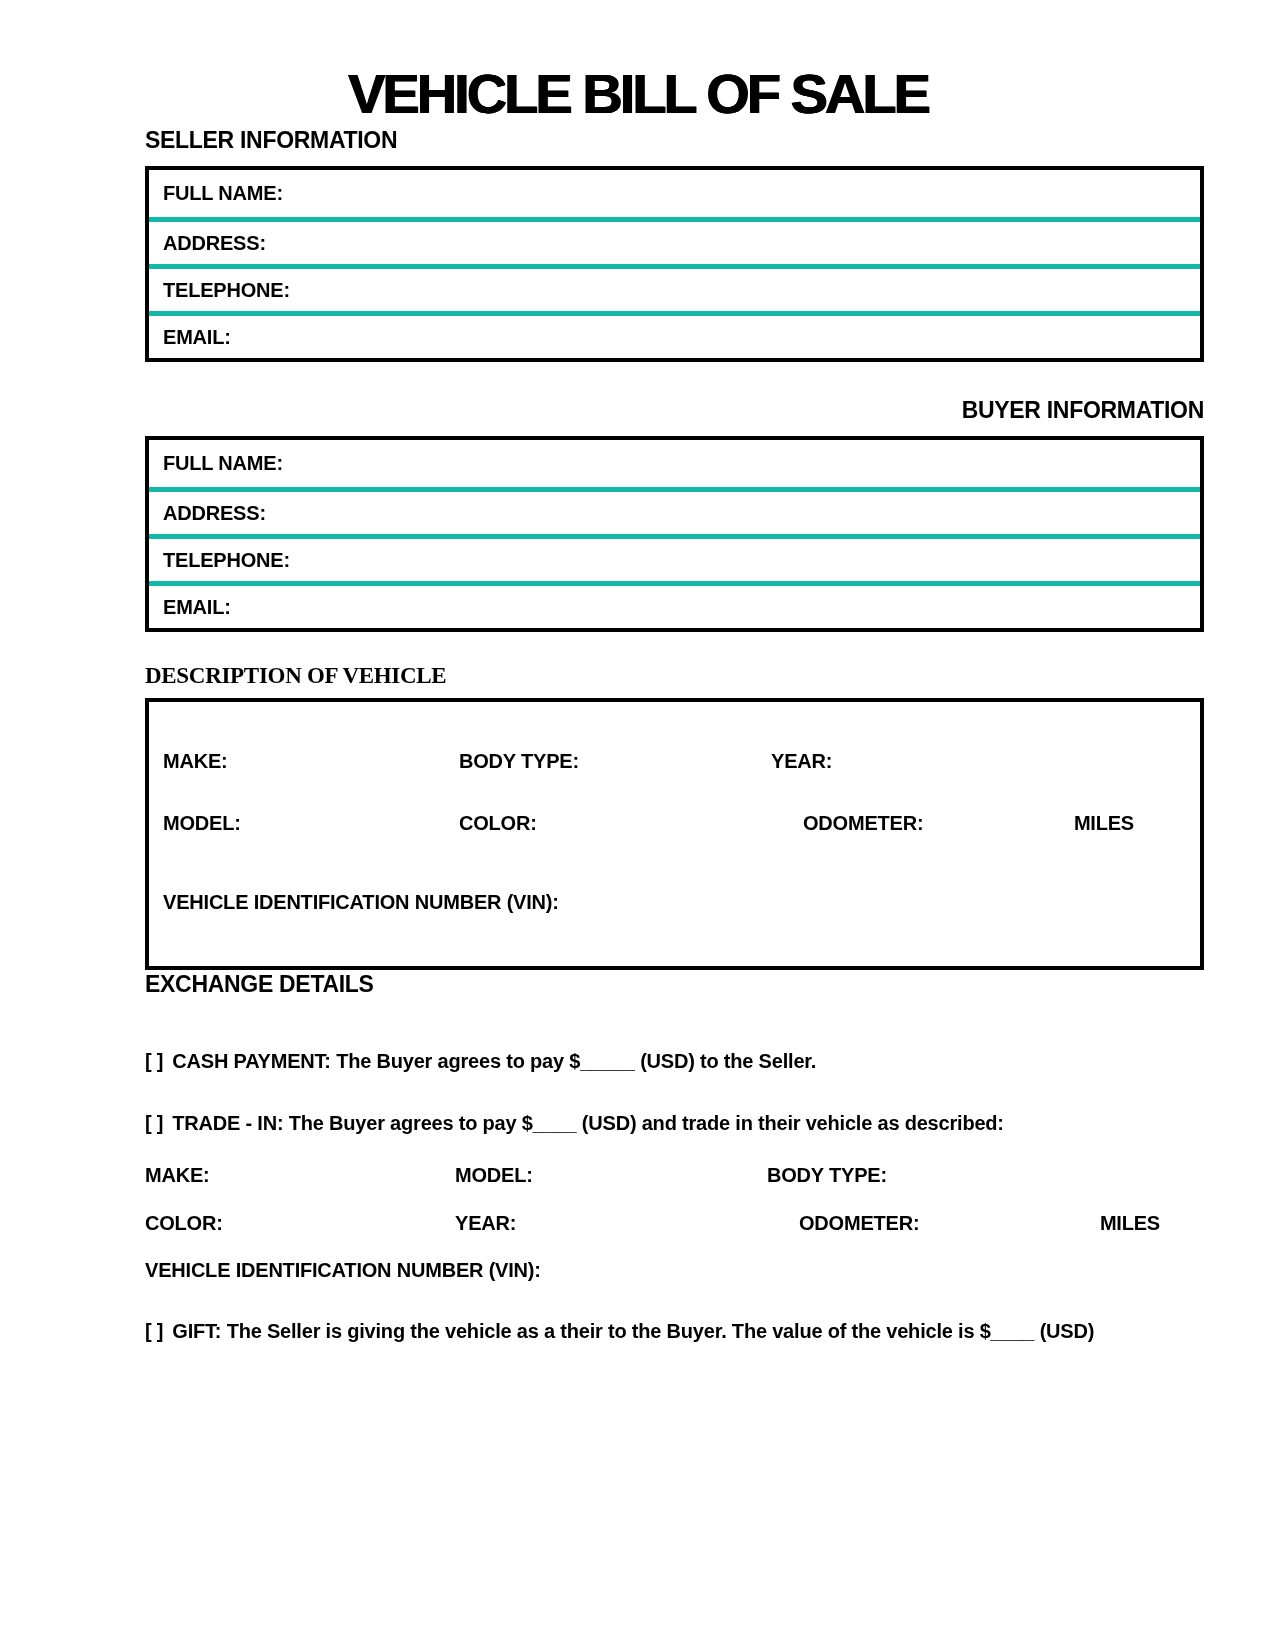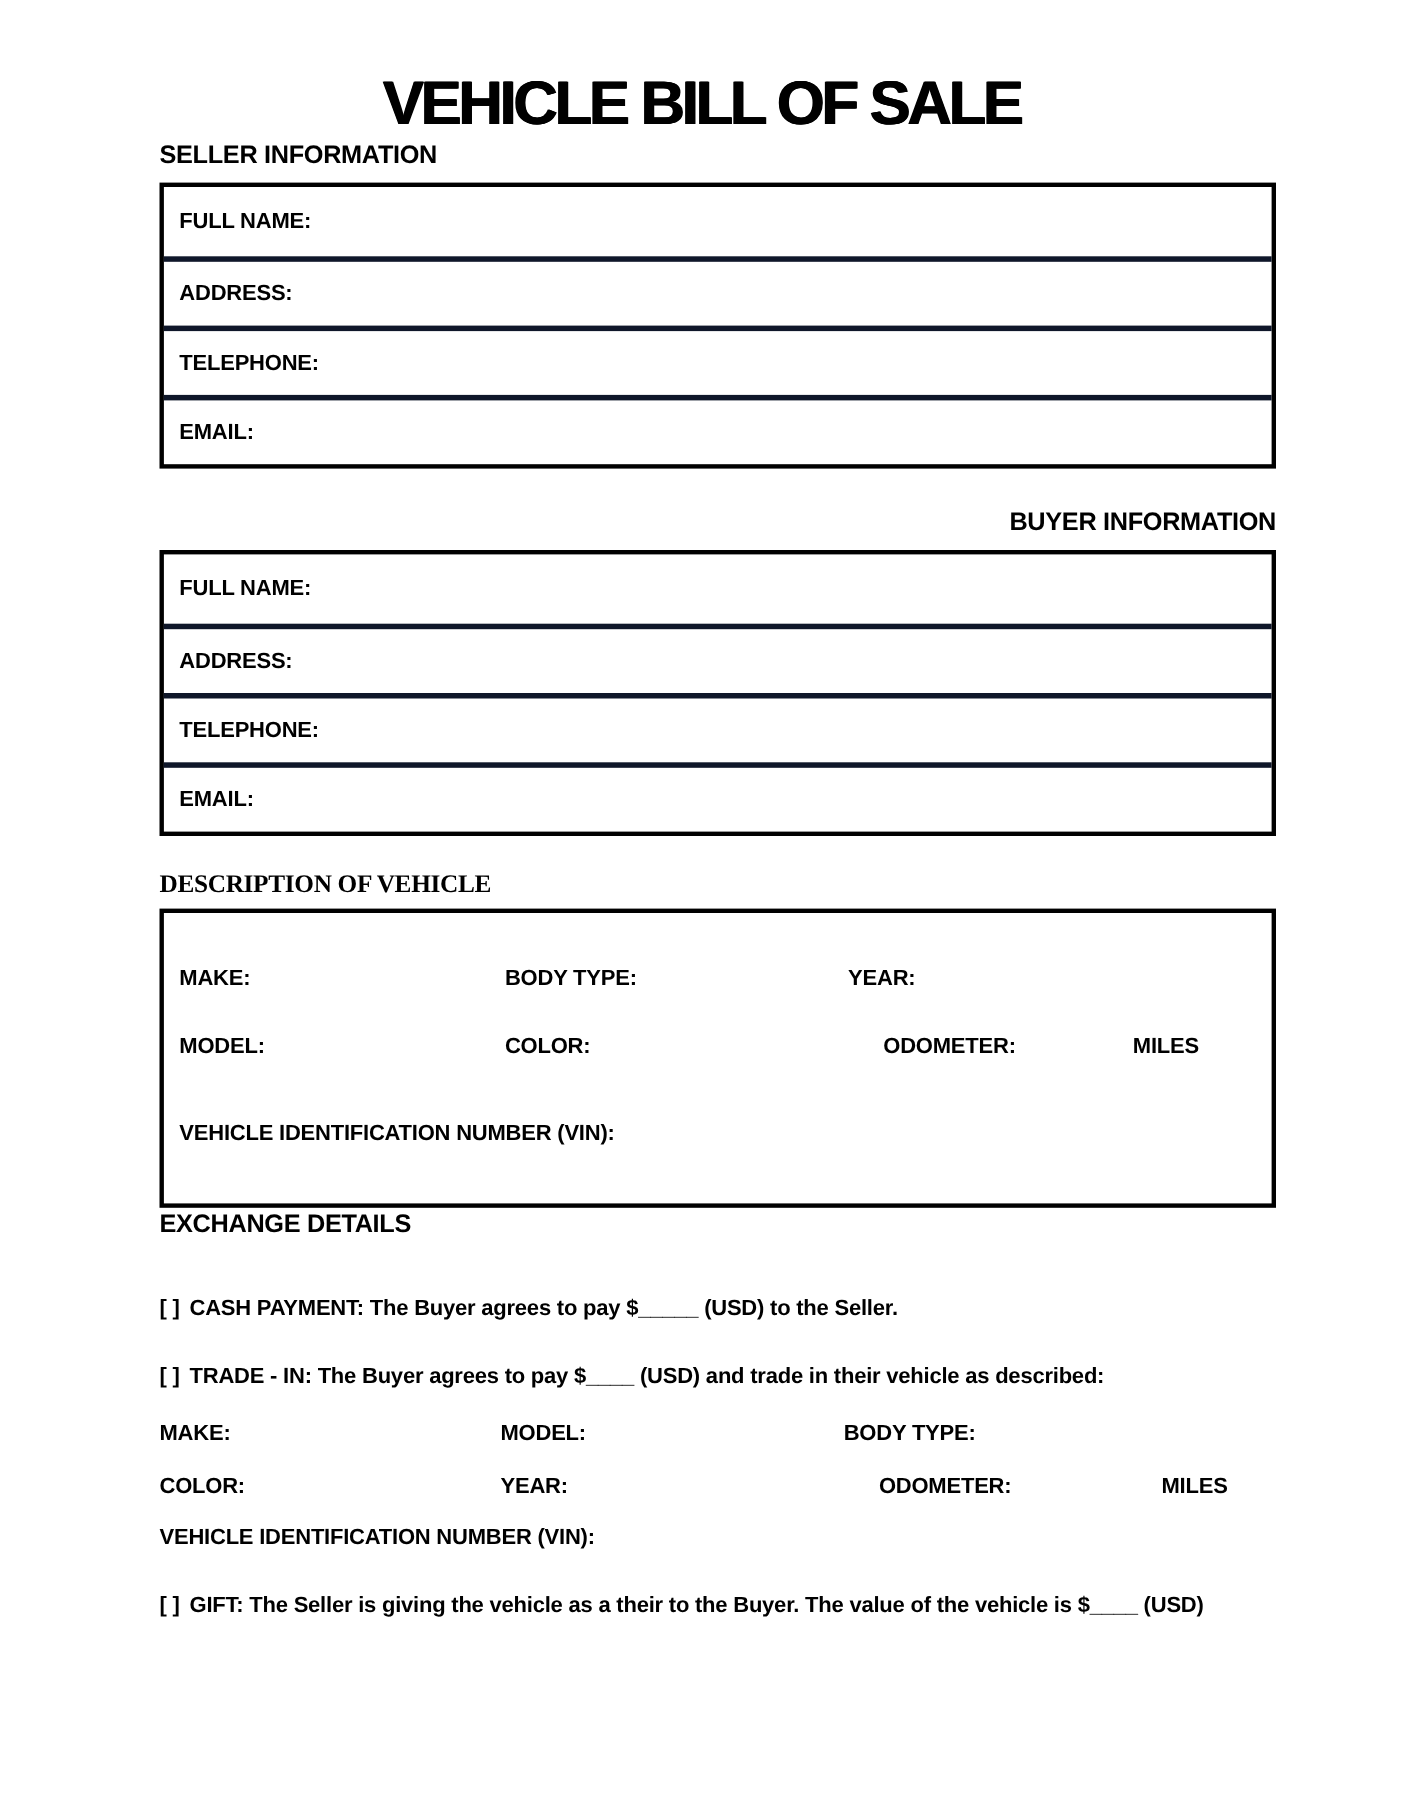--- a/index.html
+++ b/index.html
@@ -13,36 +13,36 @@
   }
   .page { padding-top: 62px; }
   .doc-title {
     text-align: center;
     font-size: 56px;
     line-height: 1.15;
     letter-spacing: -3px;
     font-weight: 700;
     text-shadow: 0.6px 0 0 #000, -0.6px 0 0 #000; 
   }
-  .content { padding-left: 145px; padding-right: 116px; }
+  .content { padding-left: 145px; padding-right: 72px; }
   .section-heading {
     font-size: 23px;
     line-height: 28px;
     letter-spacing: -0.3px;
   }
   
   .fieldbox { border: 4px solid #000; margin-top: 12px; background: #fff; }
   .frow {
-    height: 63px;
+    height: 47px;
     display: flex; align-items: center;
     padding: 0 14px;
     font-size: 20px;
     letter-spacing: -0.2px;
   }
-  .frow + .frow { border-top: 5px solid #0f172a; }
+  .frow + .frow { border-top: 5px solid #14b8a6; }
   .blank { flex: 1; height: 100%; }
   
   .vbox {
     border: 4px solid #000;
     height: 272px;
     margin-top: 8px;
     padding: 0 14px;
     background: #fff;
   }
   .vgrid {

